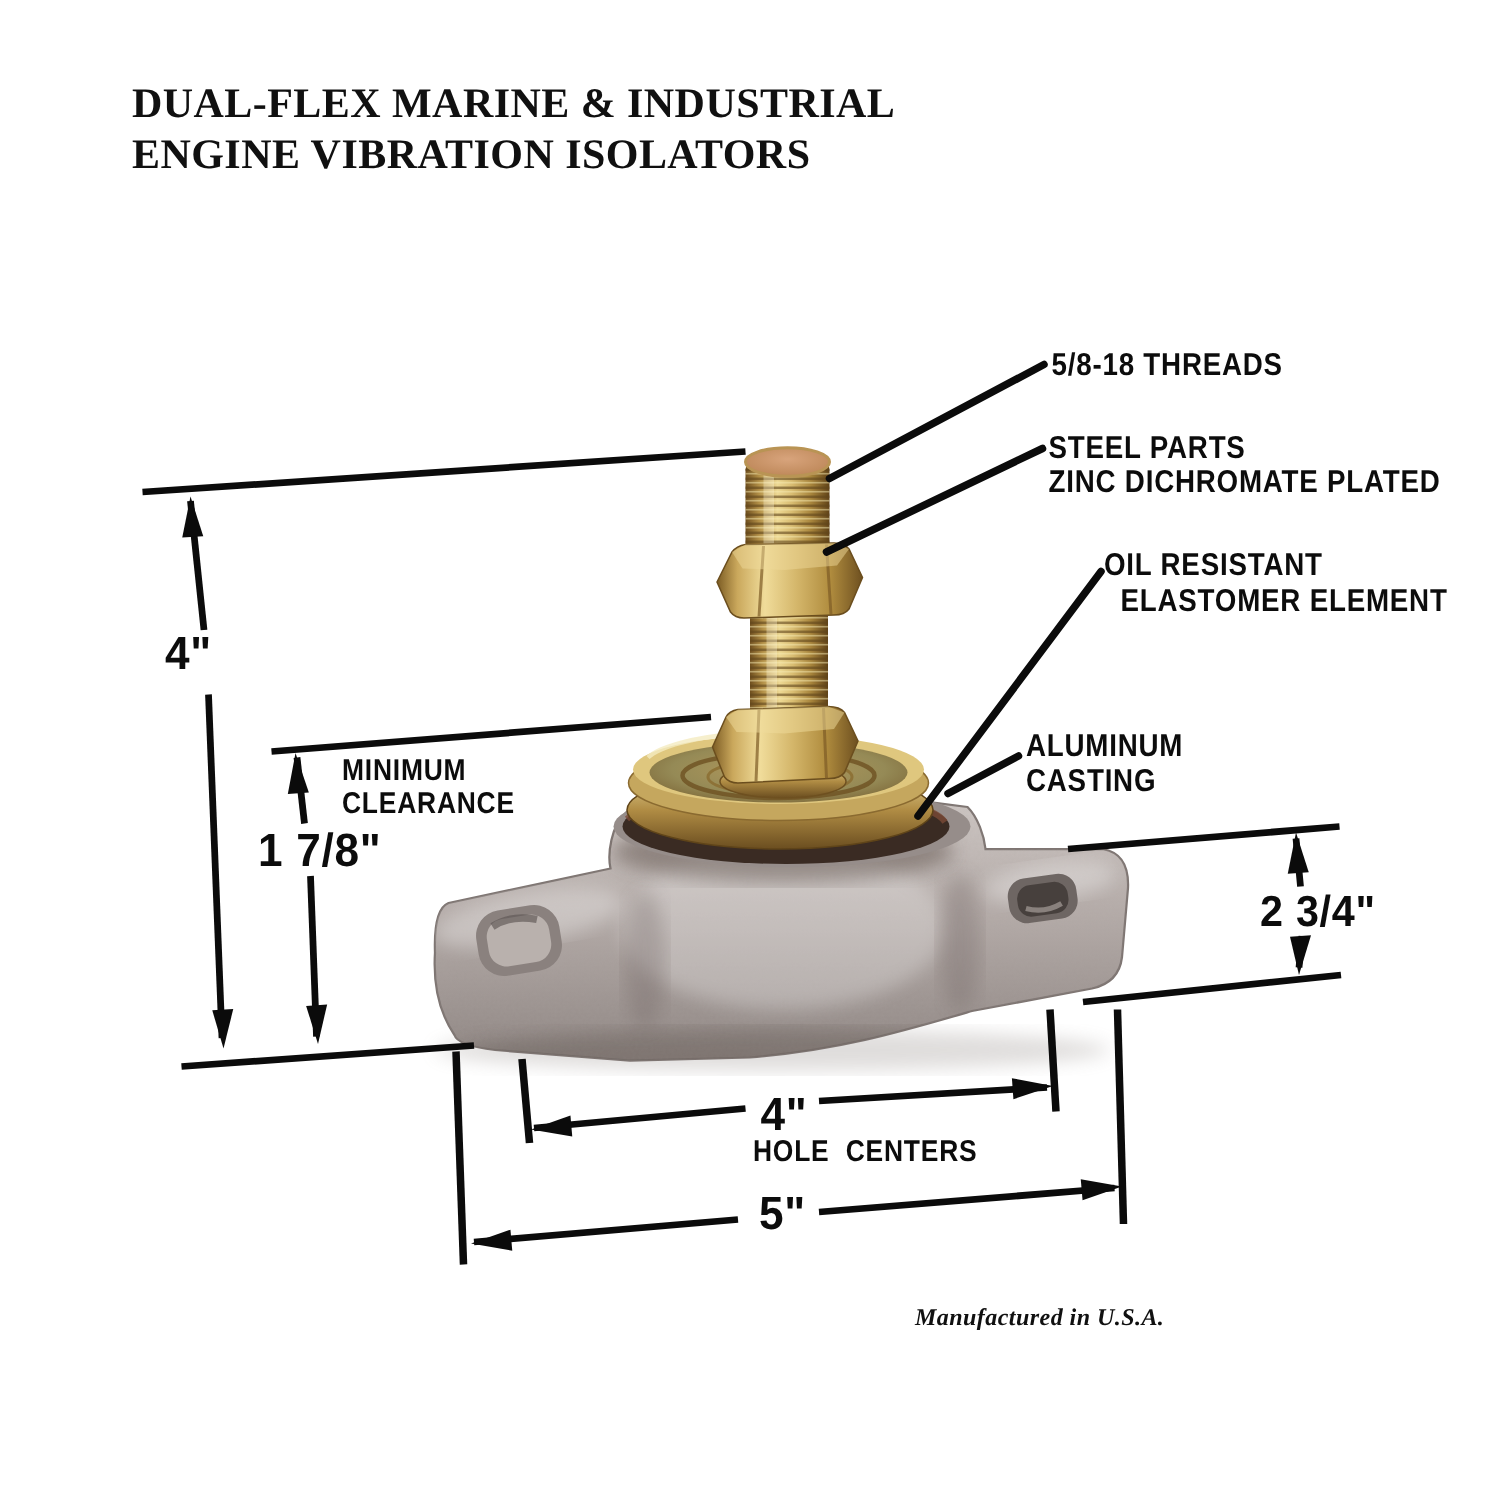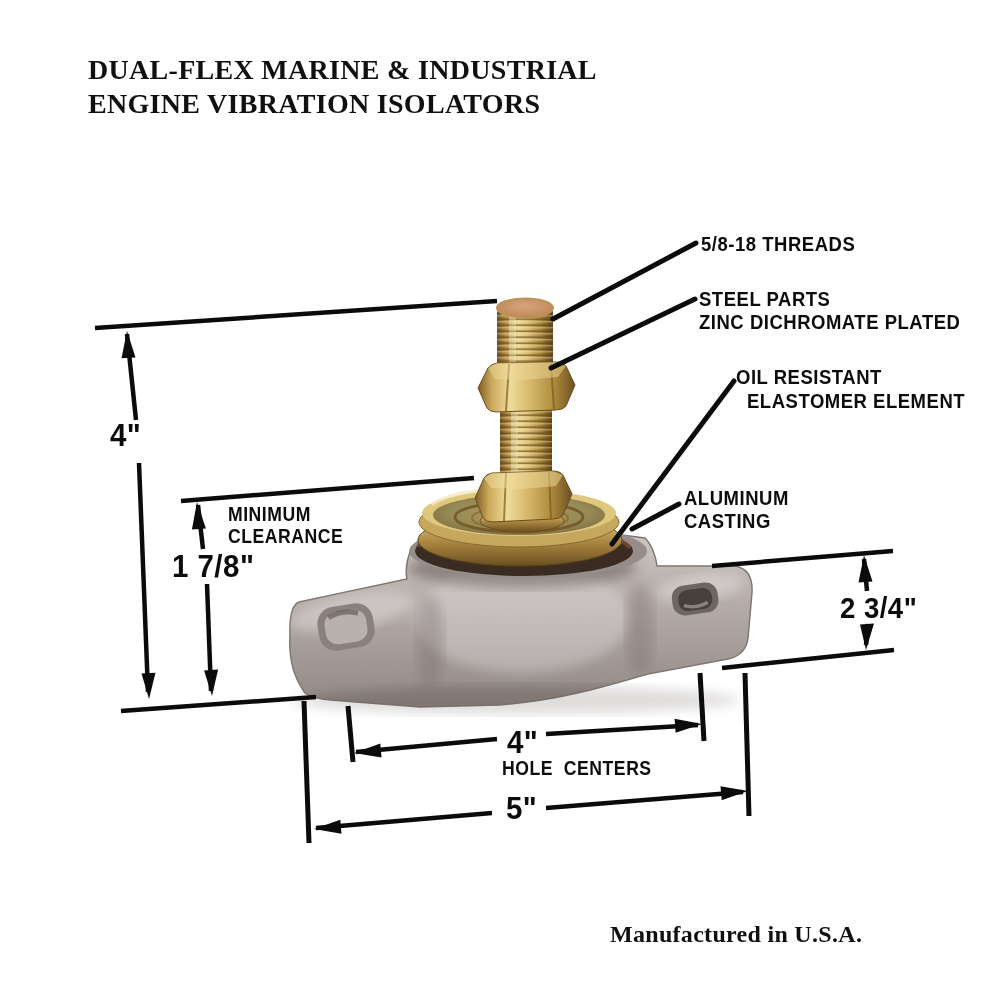--- a/index.html
+++ b/index.html
@@ -224,14 +224,14 @@
   <div class="abs draft" style="left:228px;top:503px;font-size:20px;">MINIMUM</div>
   <div class="abs draft" style="left:228px;top:525px;font-size:20px;">CLEARANCE</div>
 
   <div class="abs dim" style="left:110px;top:418px;font-size:31px;">4"</div>
   <div class="abs dim" style="left:172px;top:549px;font-size:31px;">1 7/8"</div>
   <div class="abs dim" style="left:840px;top:592px;font-size:29px;">2 3/4"</div>
   <div class="abs dim" style="left:507px;top:725px;font-size:31px;">4"</div>
   <div class="abs draft" style="left:502px;top:757px;font-size:20px;white-space:pre;">HOLE  CENTERS</div>
   <div class="abs dim" style="left:506px;top:791px;font-size:31px;">5"</div>
 
-  <div class="abs serifT" style="left:610px;top:921px;font-size:24px;">Manufactured in U.S.A.</div>
+  <div class="abs serifT" style="left:610px;top:870px;font-size:16px;font-style:italic;">Manufactured in U.S.A.</div>
 </div>
 
 </body></html>

